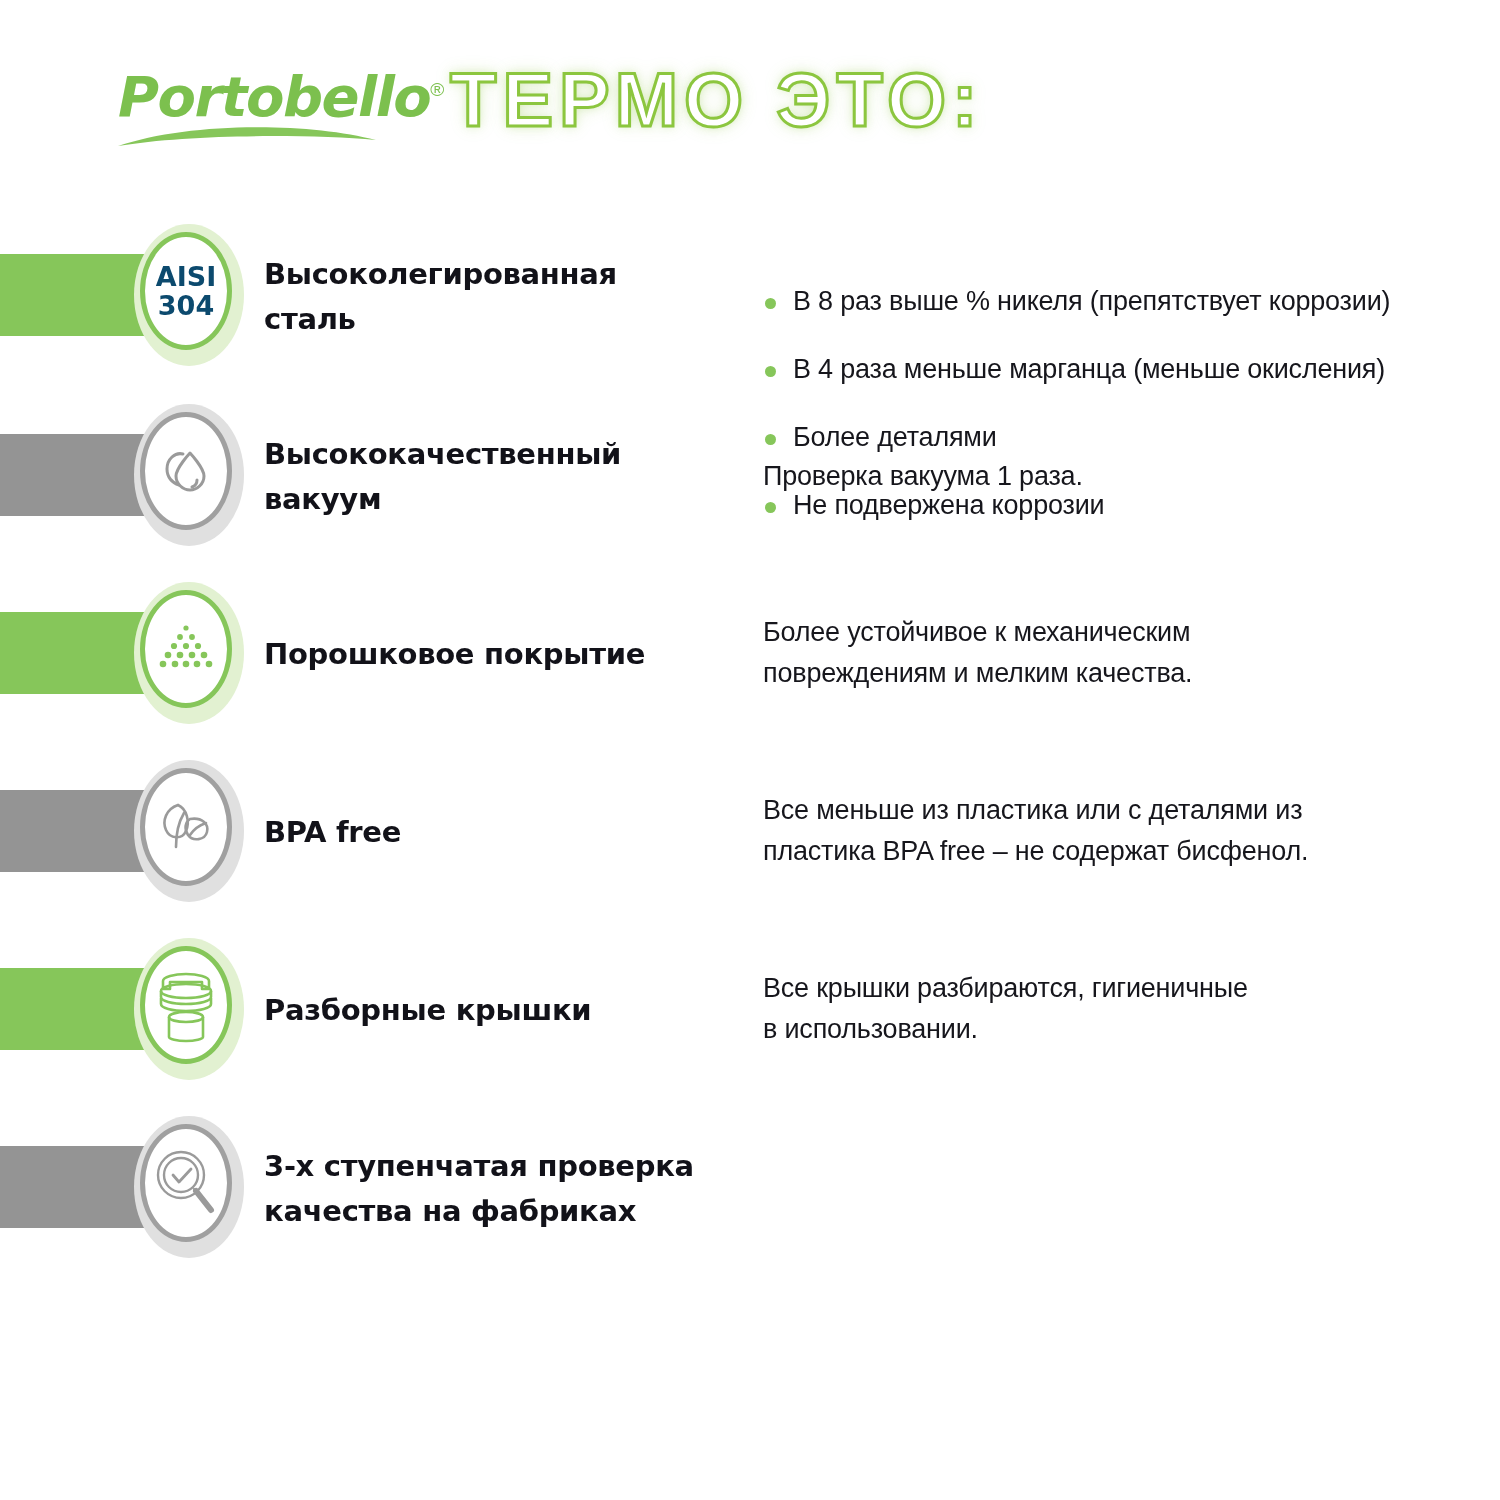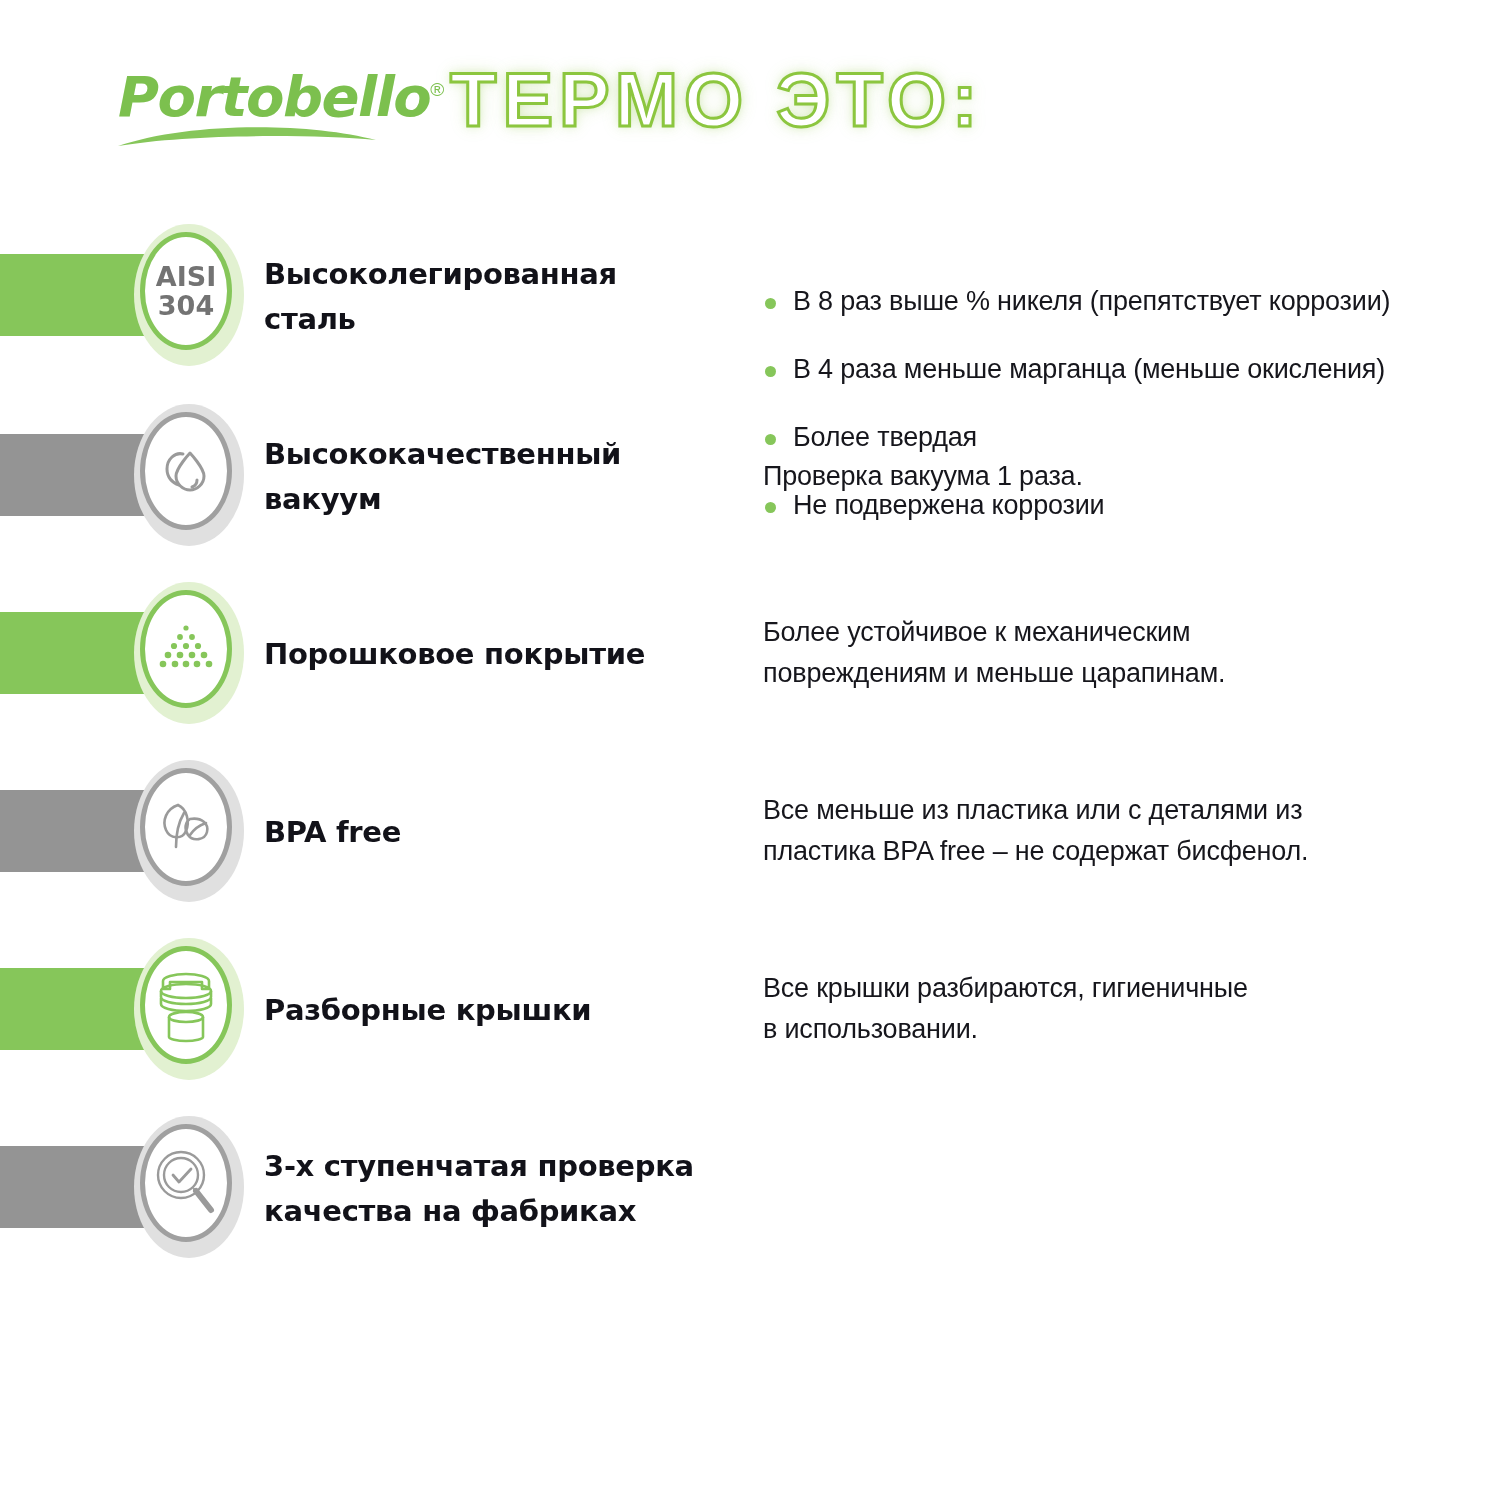--- a/index.html
+++ b/index.html
@@ -114,21 +114,21 @@
   .badge .glyph {
     position: absolute;
     left: 6px; top: 8px;
     width: 92px; height: 118px;
     display: flex;
     align-items: center;
     justify-content: center;
   }
   .aisi-text {
     text-align: center;
-    color: #737373;
+    color: #0c4a6e;
     font-family: "DejaVu Sans", sans-serif;
     font-weight: bold;
     font-size: 27px;
     line-height: 29px;
     letter-spacing: 0px;
   }
 
   .title {
     position: absolute;
     left: 264px;
@@ -200,21 +200,21 @@
         <div>304</div>
       </div>
     </div>
   </div>
   <div class="title two-line para">Высоколегированная
 сталь</div>
   <div class="detail" style="top:42px">
     <ul class="bullets">
       <li>В 8 раз выше % никеля (препятствует коррозии)</li>
       <li>В 4 раза меньше марганца (меньше окисления)</li>
-      <li>Более твердая</li>
+      <li>Более деталями</li>
       <li>Не подвержена коррозии</li>
     </ul>
   </div>
 </div>
 
 <div class="row" style="top:392px">
   <div class="bar gray"></div>
   <div class="badge gray">
     <div class="halo"></div>
     <div class="ring"></div>
@@ -253,21 +253,21 @@
           <circle cx="20" cy="44" r="3.3"></circle>
           <circle cx="31" cy="44" r="3.3"></circle>
           <circle cx="42" cy="44" r="3.3"></circle>
           <circle cx="54" cy="44" r="3.3"></circle>
         </g>
       </svg>
     </div>
   </div>
   <div class="title one-line para">Порошковое покрытие</div>
   <div class="detail para" style="top:42px">Более устойчивое к механическим
-повреждениям и меньше царапинам.</div>
+повреждениям и мелким качества.</div>
 </div>
 
 <div class="row" style="top:748px">
   <div class="bar gray"></div>
   <div class="badge gray">
     <div class="halo"></div>
     <div class="ring"></div>
     <div class="glyph">
       <svg width="64" height="64" viewBox="0 0 64 64">
         <path d="M24,10 C12,14 8,26 12,35 C16,44 28,45 32,36 C36,27 33,14 24,10 Z" fill="none" stroke="#9a9a9a" stroke-width="2.6"></path>

